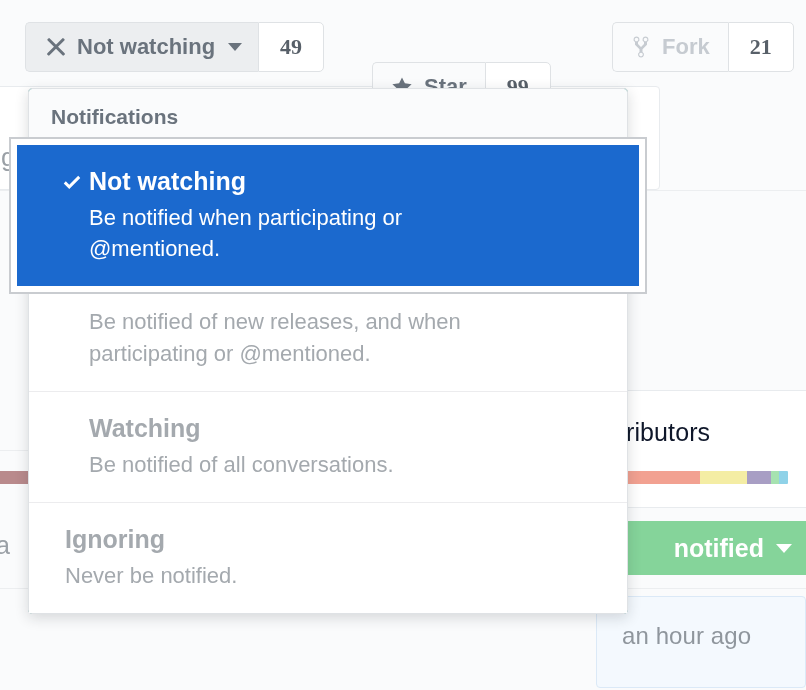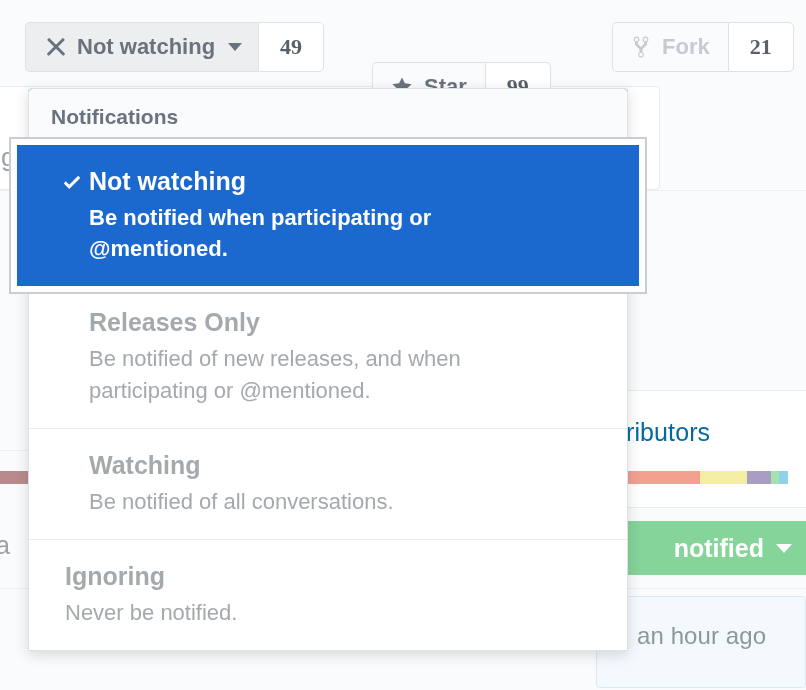--- a/index.html
+++ b/index.html
@@ -36,22 +36,22 @@
   }
   .bg-text {
     position: absolute;
     color: #9aa0a6;
     font-size: 26px;
     white-space: nowrap;
     letter-spacing: .1px;
   }
   .bg-sig  { left: -18px; top: 142px; }
   .bg-ea   { left: -18px; top: 531px; font-size: 25px; }
-  .bg-contrib { left: 626px; top: 418px; font-size: 25px; color: #0369a1; }
-  .bg-hour { left: 622px; top: 622px; font-size: 24px; color: #8f969d; margin-left: 15px; }
+  .bg-contrib { left: 626px; top: 418px; font-size: 25px; color: #0f172a; }
+  .bg-hour { left: 622px; top: 622px; font-size: 24px; color: #8f969d; }
 
   .bg-card-right {
     position: absolute;
     left: 600px; top: 390px; width: 220px; height: 118px;
     background: #ffffff;
     border: 1px solid #e8ebee;
     border-left: none;
     border-radius: 0 4px 4px 0;
   }
 
@@ -220,21 +220,21 @@
   .menu-item.selected {
     background: #1b69ce;
     margin: 0 -12px;
     padding-left: 72px;
     padding-right: 34px;
     border-bottom: none;
     box-shadow: 0 0 0 6px #ffffff, 0 0 0 8px #c9ccd0;
     z-index: 5;
   }
   .menu-item.selected .mi-title { color: #ffffff; }
-  .menu-item.selected .mi-desc  { color: #ffffff; max-width: 400px; font-weight: bold; }
+  .menu-item.selected .mi-desc  { color: #ffffff; max-width: 400px; }
 
   .check-mark {
     position: absolute;
     left: 44px; top: 26px;
     width: 22px; height: 22px;
   }
   .check-mark svg { display: block; }
 
   
   .noselect { user-select: none; }
@@ -314,21 +314,20 @@
         <div class="menu-item selected">
           <span class="check-mark">
             <svg viewBox="0 0 12 16" width="22" height="22" aria-hidden="true">
               <path fill="#ffffff" d="M12 5l-8 8-4-4 1.5-1.5L4 10l6.5-6.5z"></path>
             </svg>
           </span>
           <div class="mi-title">Not watching</div>
           <div class="mi-desc">Be notified when participating or @mentioned.</div>
         </div>
         <div class="menu-item">
-          <div class="mi-title">Releases Only</div>
           <div class="mi-desc">Be notified of new releases, and when participating or @mentioned.</div>
         </div>
         <div class="menu-item">
           <div class="mi-title">Watching</div>
           <div class="mi-desc">Be notified of all conversations.</div>
         </div>
         <div class="menu-item">
           <div class="mi-title">Ignoring</div>
           <div class="mi-desc">Never be notified.</div>
         </div>

